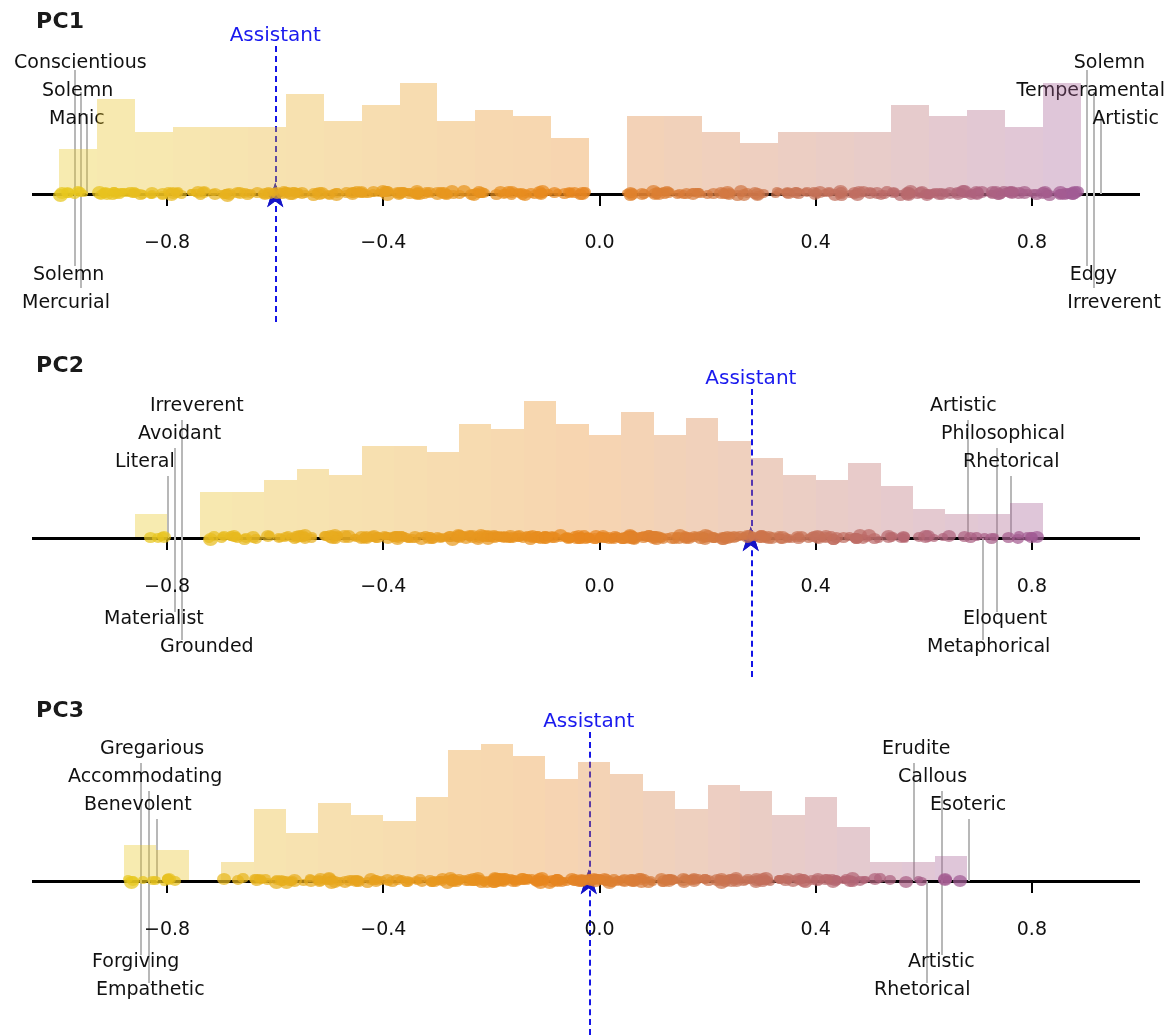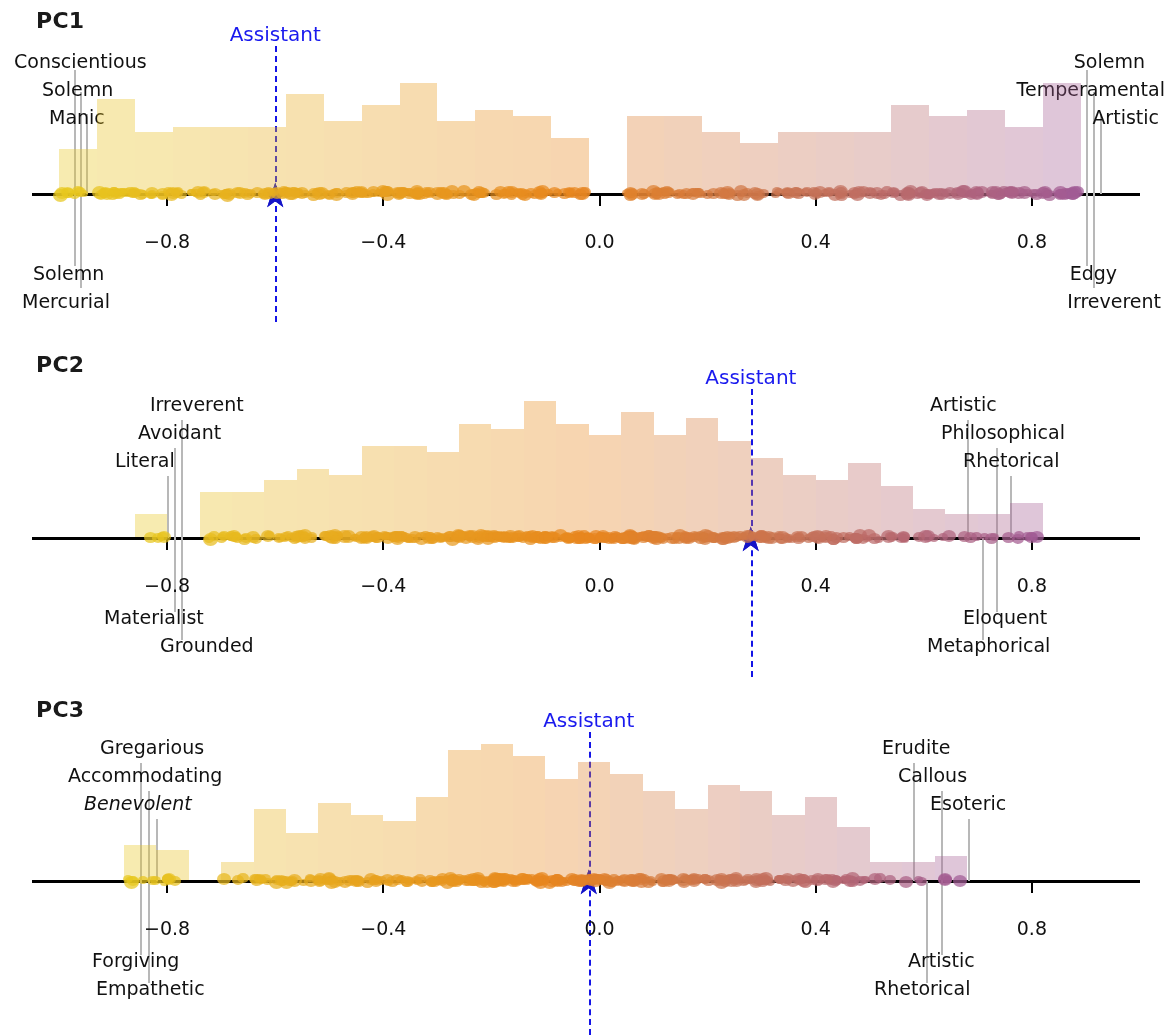--- a/index.html
+++ b/index.html
@@ -972,21 +972,21 @@
     <div class="leader" style="left:148px; top:196px; height:102px;"></div>
 
     <div class="leader" style="left:913px; top:78px; height:118px;"></div>
     <div class="leader" style="left:941px; top:106px; height:90px;"></div>
     <div class="leader" style="left:968px; top:134px; height:62px;"></div>
     <div class="leader" style="left:941px; top:196px; height:74px;"></div>
     <div class="leader" style="left:926px; top:196px; height:102px;"></div>
 
     <div class="anno" style="left:100px; top:51px;">Gregarious</div>
     <div class="anno" style="left:68px; top:79px;">Accommodating</div>
-    <div class="anno" style="left:84px; top:107px;font-style:italic;">Benevolent</div>
+    <div class="anno" style="left:84px; top:107px;">Benevolent</div>
     <div class="anno" style="left:92px; top:264px;">Forgiving</div>
     <div class="anno" style="left:96px; top:292px;">Empathetic</div>
     <div class="anno" style="left:882px; top:51px;">Erudite</div>
     <div class="anno" style="left:898px; top:79px;">Callous</div>
     <div class="anno" style="left:930px; top:107px;">Esoteric</div>
     <div class="anno" style="left:908px; top:264px;">Artistic</div>
     <div class="anno" style="left:874px; top:292px;">Rhetorical</div>
   <div class="tick" style="left: 166.122px; top: 195px;"></div>
       <div class="tick-label" style="left: 167.122px; top: 232px;">−0.8</div>
       <div class="tick" style="left: 382.317px; top: 195px;"></div>

